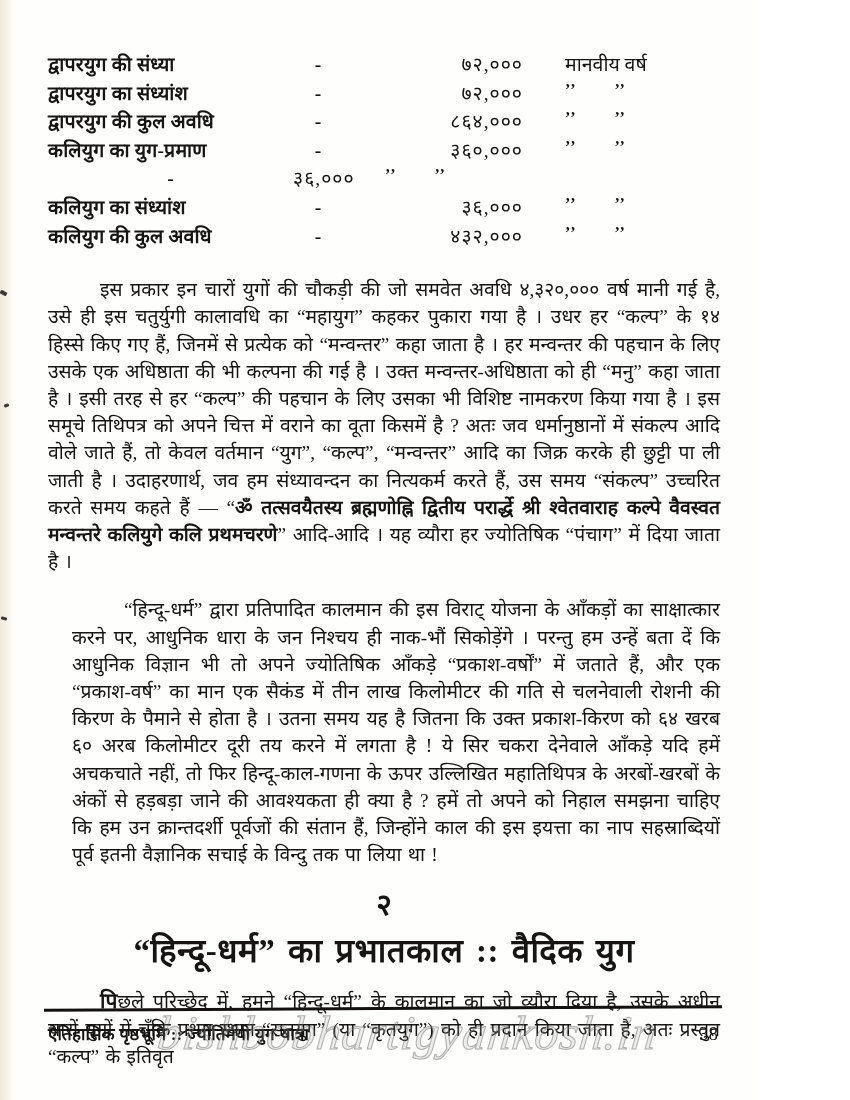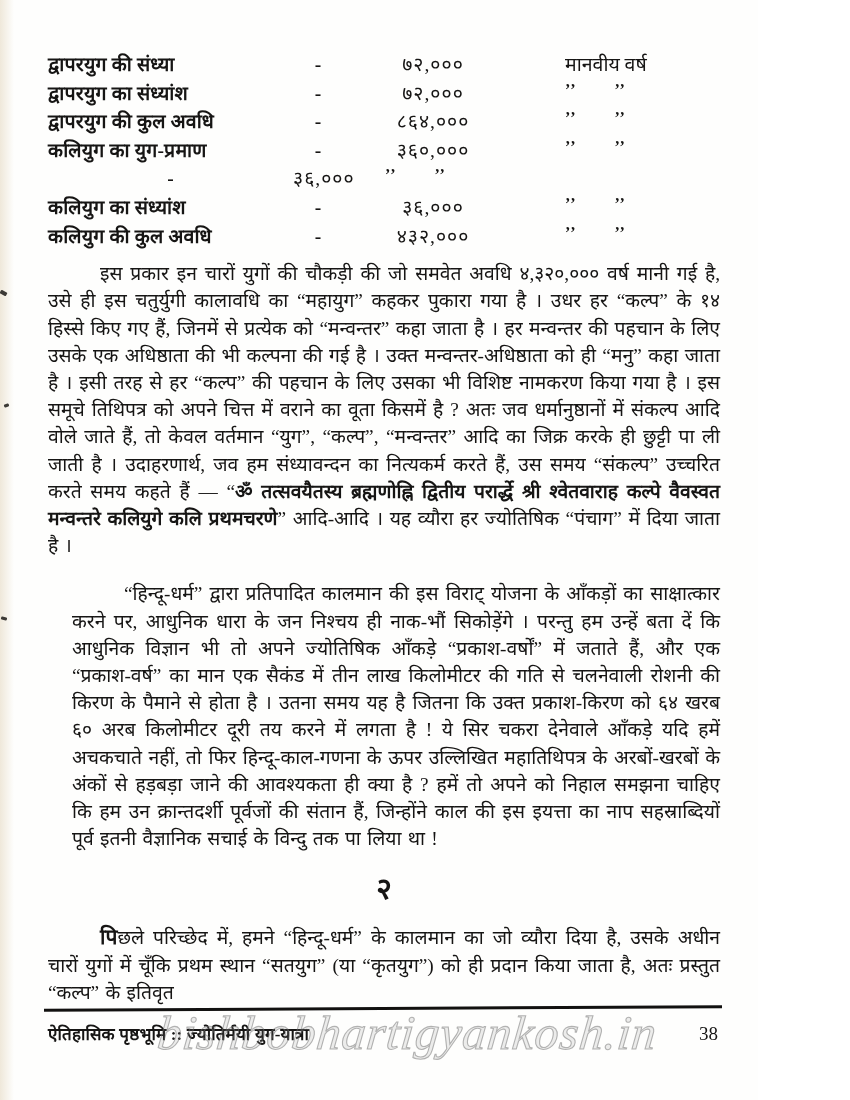--- a/index.html
+++ b/index.html
@@ -38,40 +38,40 @@
   .yuga-table { margin-top: 50px; }
   .t-row {
     display: grid;
     grid-template-columns: 245px 50px 180px auto;
     align-items: baseline;
     height: 28.6px;
     font-size: 19.5px;
   }
   .t-label { font-weight: 600; letter-spacing: 0.2px; }
   .t-dash  { text-align: center; font-weight: bold; }
-  .t-value { text-align: center; letter-spacing: 1px; }
+  .t-value { text-align: right; letter-spacing: 1px; }
   .t-unit  { padding-left: 42px; }
   .dit {
     display: inline-block;
     font-size: 16px; font-weight: bold;
     position: relative; top: -5px;
     letter-spacing: 1px;
   }
   .dit2 { margin-left: 38px; }
 
   
   .para {
     margin: 0;
     font-size: 19.3px;
     line-height: 27.2px;
     text-align: justify;
     text-indent: 52px;
     word-spacing: 1.5px;
   }
-  .para.p1 { margin-top: 10px; }
+  .para.p1 { margin-top: 26px; }
   .para.p2 { margin-top: 21px; margin-left: 24px; }
   .para.p3 { margin-top: 16px; }
   .bold-quote { font-weight: bold; }
   .lead-cap { font-weight: bold; font-size: 21px; }
 
   
   .chapter-number {
     margin-top: 15px;
     text-align: center;
     font-size: 30px; font-weight: bold;
@@ -173,20 +173,21 @@
         <span class="t-unit"><span class="dit">’’</span><span class="dit dit2">’’</span></span>
       </div>
 
     </div>
 
     <p class="para p1"><span>इस प्रकार इन चारों युगों की चौकड़ी की जो समवेत अवधि ४,३२०,००० वर्ष मानी गई है, उसे ही इस चतुर्युगी कालावधि का “महायुग” कहकर पुकारा गया है । उधर हर “कल्प” के १४ हिस्से किए गए हैं, जिनमें से प्रत्येक को “मन्वन्तर” कहा जाता है । हर मन्वन्तर की पहचान के लिए उसके एक अधिष्ठाता की भी कल्पना की गई है । उक्त मन्वन्तर-अधिष्ठाता को ही “मनु” कहा जाता है । इसी तरह से हर “कल्प” की पहचान के लिए उसका भी विशिष्ट नामकरण किया गया है । इस समूचे तिथिपत्र को अपने चित्त में वराने का वूता किसमें है ? अतः जव धर्मानुष्ठानों में संकल्प आदि वोले जाते हैं, तो केवल वर्तमान “युग”, “कल्प”, “मन्वन्तर” आदि का जिक्र करके ही छुट्टी पा ली जाती है । उदाहरणार्थ, जव हम संध्यावन्दन का नित्यकर्म करते हैं, उस समय “संकल्प” उच्चरित करते समय कहते हैं — “</span><span class="bold-quote">ॐ तत्सवयैतस्य ब्रह्मणोह्नि द्वितीय परार्द्धे श्री श्वेतवाराह कल्पे वैवस्वत मन्वन्तरे कलियुगे कलि प्रथमचरणे</span><span>” आदि-आदि । यह व्यौरा हर ज्योतिषिक “पंचाग” में दिया जाता है ।</span></p>
 
     <p class="para p2"><span>“हिन्दू-धर्म” द्वारा प्रतिपादित कालमान की इस विराट् योजना के आँकड़ों का साक्षात्कार करने पर, आधुनिक धारा के जन निश्चय ही नाक-भौं सिकोड़ेंगे । परन्तु हम उन्हें बता दें कि आधुनिक विज्ञान भी तो अपने ज्योतिषिक आँकड़े “प्रकाश-वर्षों” में जताते हैं, और एक “प्रकाश-वर्ष” का मान एक सैकंड में तीन लाख किलोमीटर की गति से चलनेवाली रोशनी की किरण के पैमाने से होता है । उतना समय यह है जितना कि उक्त प्रकाश-किरण को ६४ खरब ६० अरब किलोमीटर दूरी तय करने में लगता है ! ये सिर चकरा देनेवाले आँकड़े यदि हमें अचकचाते नहीं, तो फिर हिन्दू-काल-गणना के ऊपर उल्लिखित महातिथिपत्र के अरबों-खरबों के अंकों से हड़बड़ा जाने की आवश्यकता ही क्या है ? हमें तो अपने को निहाल समझना चाहिए कि हम उन क्रान्तदर्शी पूर्वजों की संतान हैं, जिन्होंने काल की इस इयत्ता का नाप सहस्राब्दियों पूर्व इतनी वैज्ञानिक सचाई के विन्दु तक पा लिया था !</span></p>
 
     <div class="chapter-number">२</div>
+    <div class="chapter-title">“हिन्दू-धर्म” का प्रभातकाल :: वैदिक युग</div>
 
     <p class="para p3"><span class="lead-cap">पि</span><span>छले परिच्छेद में, हमने “हिन्दू-धर्म” के कालमान का जो व्यौरा दिया है, उसके अधीन चारों युगों में चूँकि प्रथम स्थान “सतयुग” (या “कृतयुग”) को ही प्रदान किया जाता है, अतः प्रस्तुत “कल्प” के इतिवृत</span></p>
 
   </div>
 
   <div class="footer-rule"></div>
   <div class="footer-row">
     <span class="footer-left">ऐतिहासिक पृष्ठभूमि :: ज्योतिर्मयी युग-यात्रा</span>
     <span class="page-number">38</span>
   </div>

